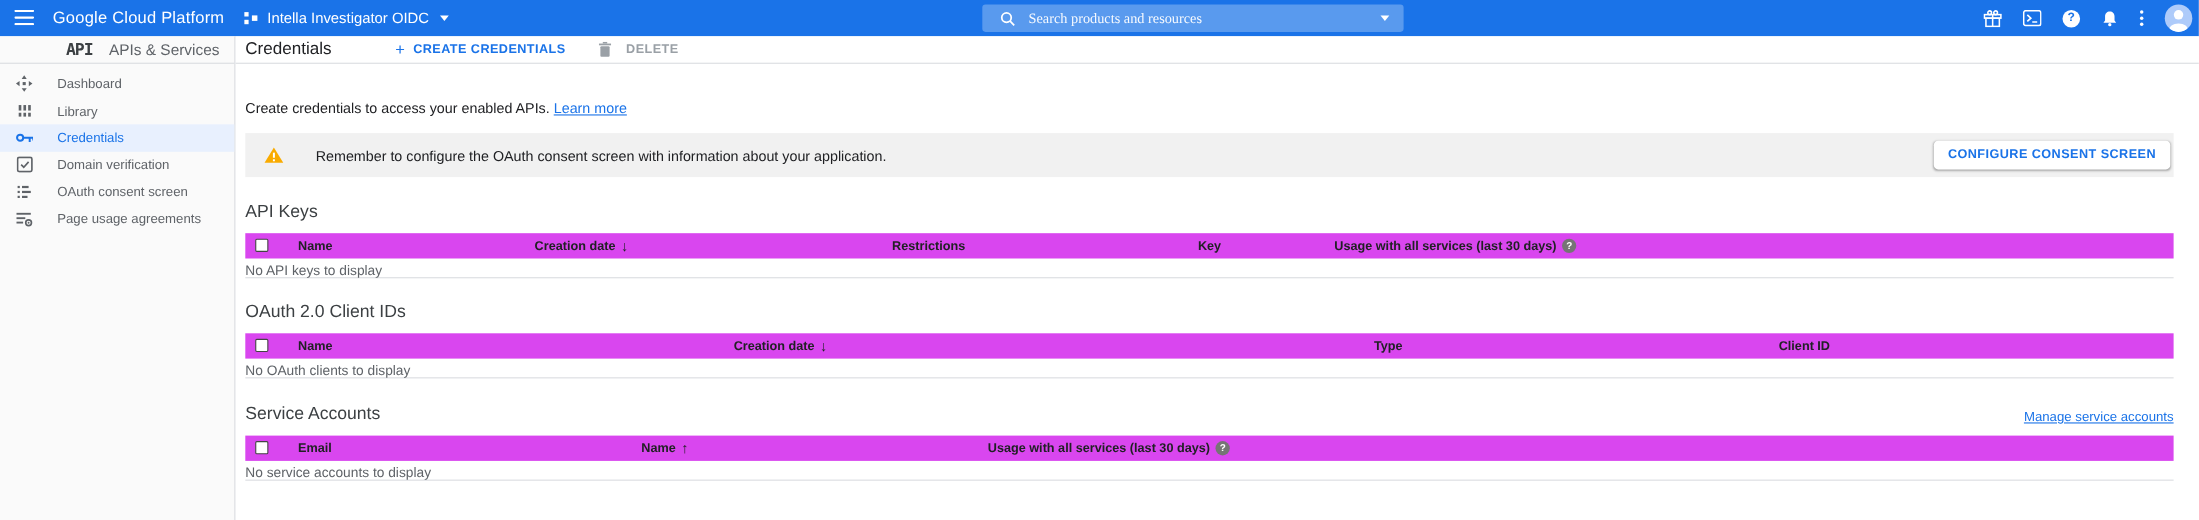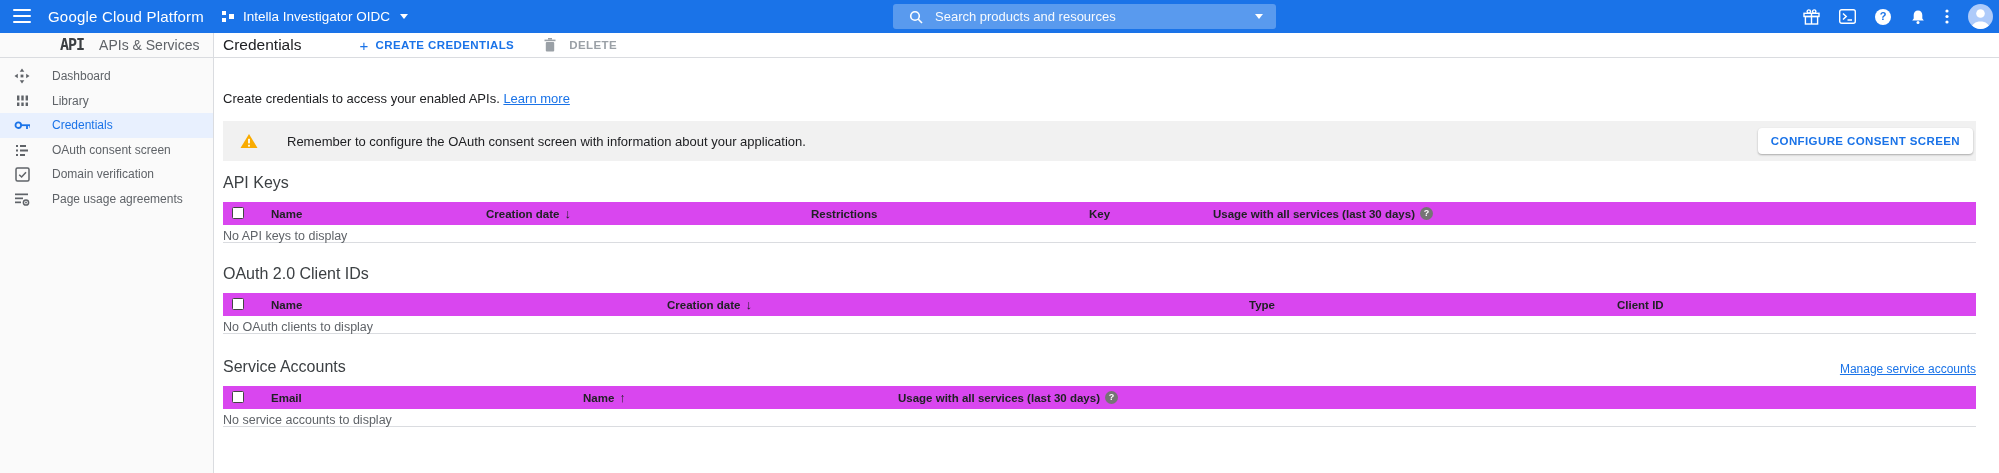--- a/index.html
+++ b/index.html
@@ -7,21 +7,21 @@
   body { font-family:"Liberation Sans", sans-serif; background:#fff; position:relative; color:#202124; }
   svg { display:block; }
 
   
   .topbar { position:absolute; top:0; left:0; width:1999px; height:33px; background:#1a73e8; }
   .tb-hamburger { position:absolute; left:13px; top:9px; cursor:pointer; }
   .tb-logo { position:absolute; left:48px; top:0; height:33px; line-height:33px; color:#fff; font-size:15px; letter-spacing:.2px; white-space:nowrap; }
   .tb-project { position:absolute; left:222px; top:0; height:33px; display:flex; align-items:center; gap:8px; color:#fff; font-size:13.5px; cursor:pointer; white-space:nowrap; }
   .tb-caret { width:0; height:0; border-left:4.5px solid transparent; border-right:4.5px solid transparent; border-top:5px solid #fff; margin-left:2px; }
   .tb-search { position:absolute; left:893px; top:4px; width:383px; height:25px; background:rgba(255,255,255,.28); border-radius:3px; display:flex; align-items:center; }
-  .tb-search input { flex:1; background:transparent; border:none; outline:none; color:#fff; font-size:13px; font-family:Liberation Sans, sans-serif; margin-left:12px; }
+  .tb-search input { flex:1; background:transparent; border:none; outline:none; color:#fff; font-size:13px; font-family:Liberation Serif, serif; margin-left:12px; }
   .tb-search input::placeholder { color:rgba(255,255,255,.95); opacity:1; }
   .tb-search .sicon { margin-left:16px; }
   .tb-search .scaret { margin-right:13px; }
   .tb-right { position:absolute; right:6px; top:0; height:33px; display:flex; align-items:center; gap:19px; }
   .tb-iconbtn { cursor:pointer; display:flex; align-items:center; justify-content:center; }
   .tb-help { width:16px; height:16px; background:#fff; border-radius:50%; display:flex; align-items:center; justify-content:center; cursor:pointer; }
   .tb-help i { font-style:normal; color:#1a73e8; font-size:11px; font-weight:bold; line-height:1; }
   .tb-avatar { width:25px; height:25px; border-radius:50%; background:#aecbfa; overflow:hidden; cursor:pointer; }
 
   
@@ -57,21 +57,21 @@
   .section-title { font-size:16px; color:#3c4043; font-weight:normal; }
   .manage-link { font-size:12px; }
   .hrow { margin-top:10px; height:23px; background:#d946ef; position:relative; font-size:11.5px; font-weight:bold; color:#202124; }
   .hrow .cell { position:absolute; top:0; height:23px; display:flex; align-items:center; gap:5px; white-space:nowrap; }
   .checkbox { position:absolute; left:9px; top:5px; width:12px; height:12px; border:1.5px solid #444; border-radius:1.5px; background:#fff; cursor:pointer; }
   .sort-arrow { font-size:13px; font-weight:normal; font-style:normal; }
   .qhelp { width:13px; height:13px; background:#757575; border-radius:50%; display:inline-flex; align-items:center; justify-content:center; cursor:pointer; }
   .qhelp i { font-style:normal; color:#fff; font-size:9px; font-weight:bold; line-height:1; }
   .empty-row { height:18px; line-height:22px; font-size:12.5px; color:#5f6368; border-bottom:1px solid #dadce0; }
 
-  .mt23 { margin-top:13px; }
+  .mt23 { margin-top:23px; }
   .mt22 { margin-top:22px; }
   .mt24 { margin-top:24px; }
 
   
   .ak-name{left:48px} .ak-date{left:263px} .ak-restr{left:588px} .ak-key{left:866px} .ak-usage{left:990px}
   .oa-name{left:48px} .oa-date{left:444px} .oa-type{left:1026px} .oa-cid{left:1394px}
   .sa-email{left:48px} .sa-name{left:360px} .sa-usage{left:675px}
 </style>
 </head>
 <body>
@@ -210,44 +210,44 @@
             <line x1="7.1" y1="5.2" x2="17" y2="5.2"></line>
             <line x1="13" y1="5.2" x2="13" y2="9"></line>
             <line x1="16.3" y1="5.2" x2="16.3" y2="7.8"></line>
           </svg>
       </span>
       <span class="lbl">Credentials</span>
     </div>
 
     <div class="sb-item">
       <span class="ic">
+        <svg width="15" height="15">
+            <rect x="1" y="1" width="13" height="13" rx="1.5" stroke="#5f6368" stroke-width="1.5" fill="none"></rect>
+            <polyline points="4.2,7.7 6.6,10 11,5.2" stroke="#5f6368" stroke-width="1.5" fill="none"></polyline>
+          </svg>
+      </span>
+      <span class="lbl">Domain verification</span>
+    </div>
+
+    <div class="sb-item">
+      <span class="ic">
         <svg width="16" height="16" fill="#5f6368">
             <rect x="2" y="3" width="2" height="2"></rect>
             <rect x="6" y="3" width="6" height="2"></rect>
             <rect x="2" y="7.5" width="2" height="2"></rect>
             <rect x="6" y="7.5" width="8" height="2"></rect>
             <rect x="2" y="12" width="2" height="2"></rect>
             <rect x="6" y="12" width="5" height="2"></rect>
           </svg>
       </span>
       <span class="lbl">OAuth consent screen</span>
     </div>
 
     <div class="sb-item">
       <span class="ic">
-        <svg width="15" height="15">
-            <rect x="1" y="1" width="13" height="13" rx="1.5" stroke="#5f6368" stroke-width="1.5" fill="none"></rect>
-            <polyline points="4.2,7.7 6.6,10 11,5.2" stroke="#5f6368" stroke-width="1.5" fill="none"></polyline>
-          </svg>
-      </span>
-      <span class="lbl">Domain verification</span>
-    </div>
-
-    <div class="sb-item">
-      <span class="ic">
         <svg width="16" height="16">
             <rect x="1" y="2.5" width="13" height="1.7" fill="#5f6368"></rect>
             <rect x="1" y="6.5" width="8" height="1.7" fill="#5f6368"></rect>
             <rect x="1" y="10.5" width="6" height="1.7" fill="#5f6368"></rect>
             <circle cx="12" cy="11.5" r="2.6" stroke="#5f6368" stroke-width="1.5" fill="none"></circle>
             <circle cx="12" cy="11.5" r="0.9" fill="#5f6368"></circle>
           </svg>
       </span>
       <span class="lbl">Page usage agreements</span>
     </div>

